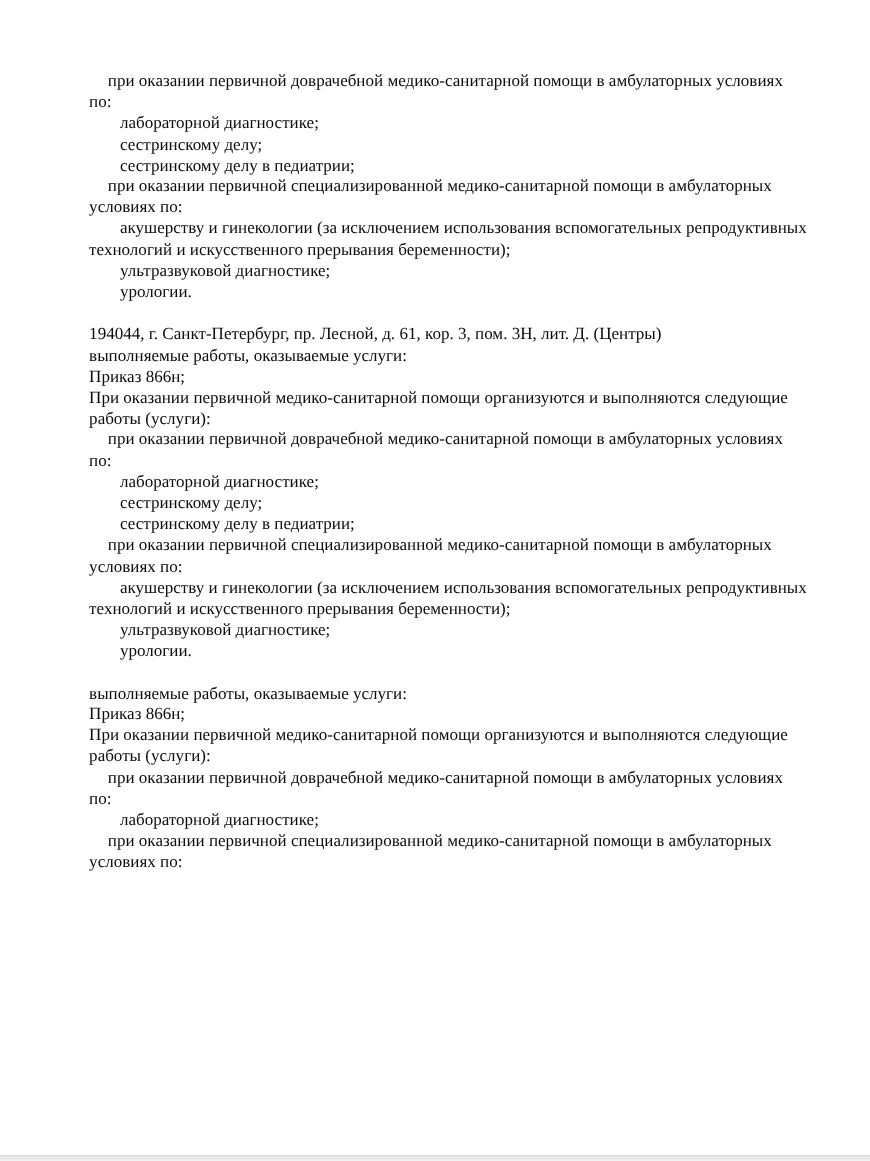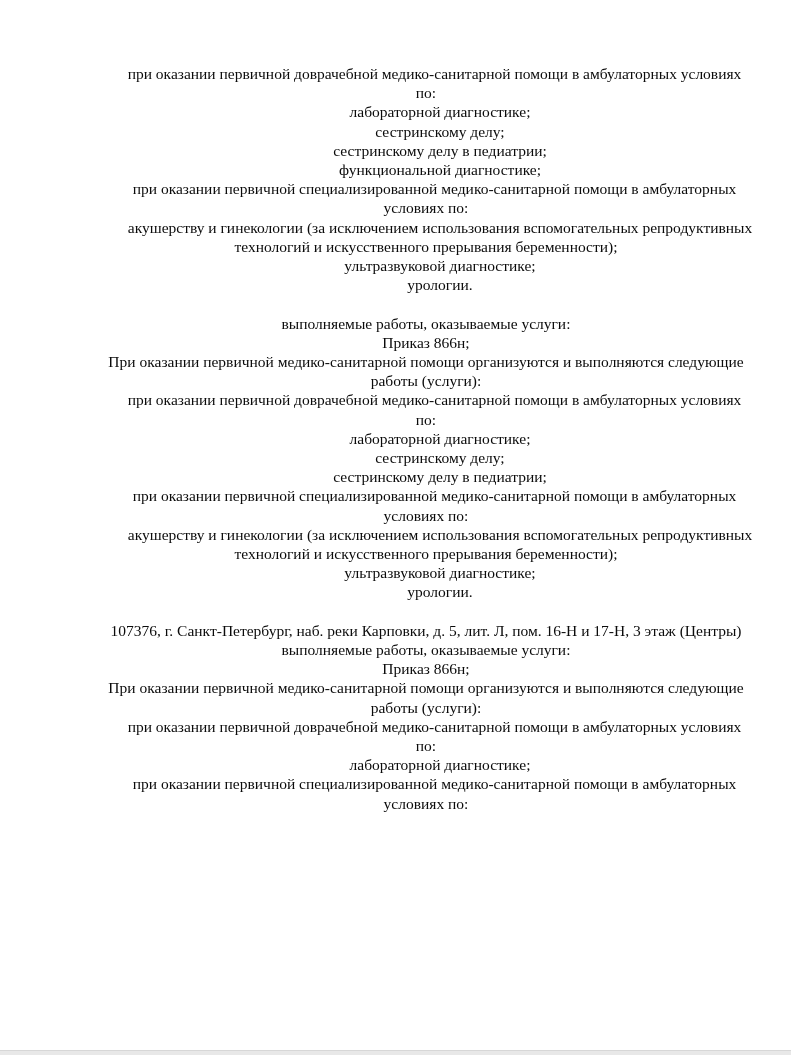--- a/index.html
+++ b/index.html
@@ -20,21 +20,21 @@
     top: 64px;
     width: 690px;
     color: #0b0b0b;
     font-size: 15.5px;
     line-height: 19.2px;
     white-space: nowrap;
   }
   .block {
     margin: 0 0 19.2px 0;
   }
-  .line { padding-left: 0; text-align: center; }
+  .line { padding-left: 0; }
   .line.ind1 { padding-left: 17px; }
   .line.ind2 { padding-left: 28px; }
   .bottom-bar {
     position: absolute;
     left: 0;
     bottom: 0;
     width: 100%;
     height: 5px;
     background: #e8e8e8;
     border-top: 1px solid #d7d7d7;
@@ -44,47 +44,46 @@
 </head>
 <body>
 
 <div class="doc">
     <div class="block">
       <div class="line ind1">при оказании первичной доврачебной медико-санитарной помощи в амбулаторных условиях</div>
       <div class="line ind0">по:</div>
       <div class="line ind2">лабораторной диагностике;</div>
       <div class="line ind2">сестринскому делу;</div>
       <div class="line ind2">сестринскому делу в педиатрии;</div>
-      <div class="line ind2">функциональной диагностике;</div>
       <div class="line ind1">при оказании первичной специализированной медико-санитарной помощи в амбулаторных</div>
       <div class="line ind0">условиях по:</div>
       <div class="line ind2">акушерству и гинекологии (за исключением использования вспомогательных репродуктивных</div>
       <div class="line ind0">технологий и искусственного прерывания беременности);</div>
       <div class="line ind2">ультразвуковой диагностике;</div>
       <div class="line ind2">урологии.</div>
     </div>
     <div class="block">
+      <div class="line ind0">194044, г. Санкт-Петербург, пр. Лесной, д. 61, кор. 3, пом. 3Н, лит. Д. (Центры)</div>
       <div class="line ind0">выполняемые работы, оказываемые услуги:</div>
       <div class="line ind0">Приказ 866н;</div>
       <div class="line ind0">При оказании первичной медико-санитарной помощи организуются и выполняются следующие</div>
       <div class="line ind0">работы (услуги):</div>
       <div class="line ind1">при оказании первичной доврачебной медико-санитарной помощи в амбулаторных условиях</div>
       <div class="line ind0">по:</div>
       <div class="line ind2">лабораторной диагностике;</div>
       <div class="line ind2">сестринскому делу;</div>
       <div class="line ind2">сестринскому делу в педиатрии;</div>
       <div class="line ind1">при оказании первичной специализированной медико-санитарной помощи в амбулаторных</div>
       <div class="line ind0">условиях по:</div>
       <div class="line ind2">акушерству и гинекологии (за исключением использования вспомогательных репродуктивных</div>
       <div class="line ind0">технологий и искусственного прерывания беременности);</div>
       <div class="line ind2">ультразвуковой диагностике;</div>
       <div class="line ind2">урологии.</div>
     </div>
     <div class="block">
-      <div class="line ind0">107376, г. Санкт-Петербург, наб. реки Карповки, д. 5, лит. Л, пом. 16-Н и 17-Н, 3 этаж (Центры)</div>
       <div class="line ind0">выполняемые работы, оказываемые услуги:</div>
       <div class="line ind0">Приказ 866н;</div>
       <div class="line ind0">При оказании первичной медико-санитарной помощи организуются и выполняются следующие</div>
       <div class="line ind0">работы (услуги):</div>
       <div class="line ind1">при оказании первичной доврачебной медико-санитарной помощи в амбулаторных условиях</div>
       <div class="line ind0">по:</div>
       <div class="line ind2">лабораторной диагностике;</div>
       <div class="line ind1">при оказании первичной специализированной медико-санитарной помощи в амбулаторных</div>
       <div class="line ind0">условиях по:</div>
     </div>

